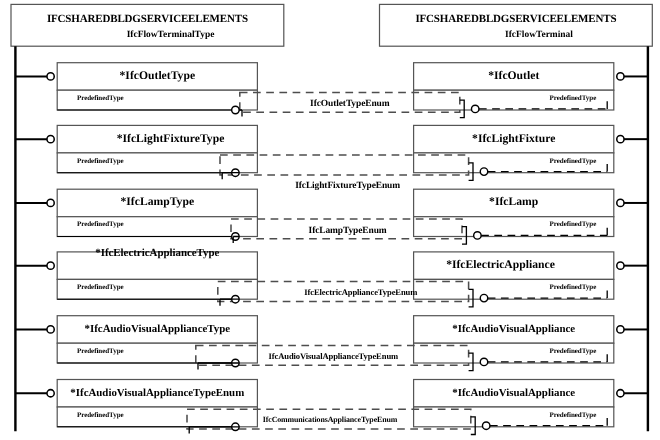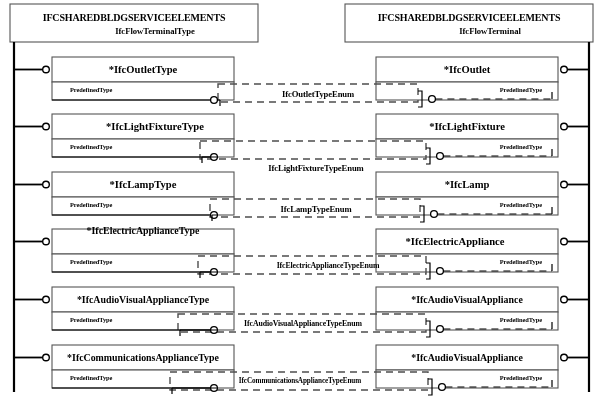--- a/index.html
+++ b/index.html
@@ -161,18 +161,18 @@
     <div class="lbl ent-name small" style="left: 143px; top: 231px; transform: translate(-50%, -50%);">*IfcElectricApplianceType</div>
     <div class="lbl attr" style="left: 70px; top: 262px; transform: translate(0px, -50%);">PredefinedType</div>
     <div class="lbl ent-name" style="left: 455px; top: 241.5px; transform: translate(-50%, -50%);">*IfcElectricAppliance</div>
     <div class="lbl attr" style="left: 542px; top: 262px; transform: translate(-100%, -50%);">PredefinedType</div>
     <div class="lbl enum-name sm" style="left: 312px; top: 266px; transform: translate(-50%, -50%); margin-left: 16px;">IfcElectricApplianceTypeEnum</div>
     <div class="lbl ent-name small" style="left: 143px; top: 299.5px; transform: translate(-50%, -50%);">*IfcAudioVisualApplianceType</div>
     <div class="lbl attr" style="left: 70px; top: 320px; transform: translate(0px, -50%);">PredefinedType</div>
     <div class="lbl ent-name small" style="left: 467px; top: 299.5px; transform: translate(-50%, -50%);">*IfcAudioVisualAppliance</div>
     <div class="lbl attr" style="left: 542px; top: 320px; transform: translate(-100%, -50%);">PredefinedType</div>
     <div class="lbl enum-name sm" style="left: 303px; top: 324px; transform: translate(-50%, -50%);">IfcAudioVisualApplianceTypeEnum</div>
-    <div class="lbl ent-name small" style="left: 143px; top: 357.5px; transform: translate(-50%, -50%);">*IfcCommunicationsApplianceType</div>
+    <div class="lbl ent-name small" style="left: 143px; top: 357.5px; transform: translate(-50%, -50%);">*IfcAudioVisualApplianceTypeEnum</div>
     <div class="lbl attr" style="left: 70px; top: 378px; transform: translate(0px, -50%);">PredefinedType</div>
     <div class="lbl ent-name small" style="left: 467px; top: 357.5px; transform: translate(-50%, -50%);">*IfcAudioVisualAppliance</div>
     <div class="lbl attr" style="left: 542px; top: 378px; transform: translate(-100%, -50%);">PredefinedType</div>
     <div class="lbl enum-name xs" style="left: 300px; top: 382px; transform: translate(-50%, -50%);">IfcCommunicationsApplianceTypeEnum</div>
   </div>
 
 </body></html>

